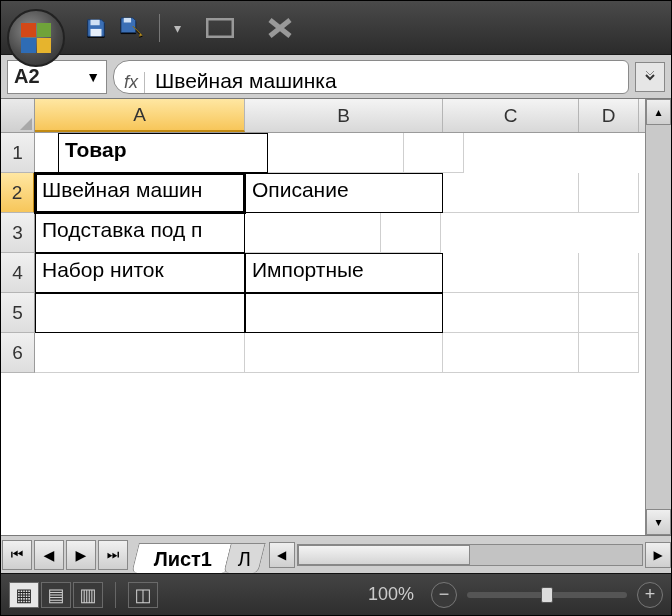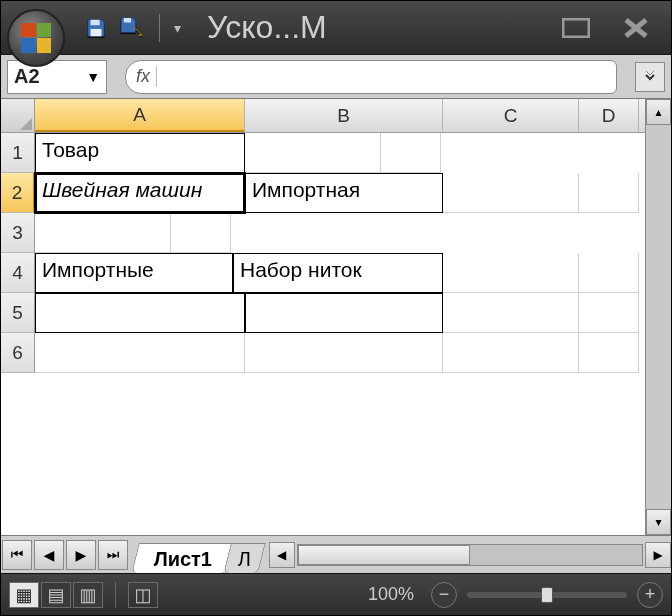--- a/index.html
+++ b/index.html
@@ -126,34 +126,34 @@
   }
   .help { color:#3b78c4; }
   
   .formula-row {
     height:44px;
     background:#cfcfcf;
     border-bottom:1px solid #7a7a7a;
     display:flex;
     align-items:center;
     padding:4px 6px;
-    gap:18px;
+    gap:6px;
   }
   .name-box {
     width:100px;height:34px;
     background:#fff;
     border:1px solid #8a8a8a;
     display:flex;align-items:center;justify-content:space-between;
     padding:0 6px;font-size:20px;font-weight:bold;color:#222;
   }
   .name-box .dd { font-size:14px;color:#000; }
   .fx-box {
     flex:1;height:34px;background:#fff;border:1px solid #8a8a8a;
     border-radius:16px 6px 6px 16px;
-    display:flex;align-items:center;padding:0 10px;gap:10px;
+    display:flex;align-items:flex-end;padding:0 10px;gap:10px;
     font-size:21px;
   }
   .fx-label { font-style:italic;color:#555;font-size:18px;padding-right:6px;border-right:1px solid #bbb; }
   .exp-btn {
     width:30px;height:30px;background:#e6e6e6;border:1px solid #888;
     display:flex;align-items:center;justify-content:center;cursor:pointer;
   }
   
   .grid-wrap {
     flex:1;
@@ -201,28 +201,27 @@
   .cell {
     border-right:1px solid #cfcfcf;
     border-bottom:1px solid #cfcfcf;
     padding:4px 6px;
     font-size:21px;
     color:#000;
     white-space:nowrap;
     overflow:hidden;
     cursor:cell;
   }
-  .cell.bold { font-weight:normal; }
+  .cell.bold { font-weight:bold;margin-left:23px; }
   .cell.boxborder { border:1px solid #000; }
   .cell.active {
     outline:3px solid #000;
     outline-offset:-2px;
     position:relative;
     z-index:2;
-    font-style:italic;
   }
   .a { width:210px; }
   .b { width:198px; }
   .c { width:136px; }
   .d { width:60px; }
   .vscroll {
     width:26px;background:#d6d6d6;border-left:1px solid #888;
     display:flex;flex-direction:column;
   }
   .vscroll .btn {
@@ -309,21 +308,20 @@
       <div class="qat-ico">
         <svg width="24" height="22" viewBox="0 0 26 24">
             <path fill="#3b6fb5" stroke="#1b3a66" d="M1 1h13l3 3v13H1z"></path>
             <rect x="4" y="1" width="8" height="5" fill="#cfe0f4"></rect>
             <path d="M14 10l10 10-3 1 1-3z" fill="#e8b93f" stroke="#8a6a12"></path>
           </svg>
       </div>
       <div class="qat-divider"></div>
       <div class="qat-drop">▾</div>
     </div>
-    <div class="win-title">Уско...М</div>
     <div class="win-controls">
       <div class="wc">
         <svg width="28" height="20" viewBox="0 0 28 20">
             <rect x="1" y="1" width="26" height="18" fill="none" stroke="#999" stroke-width="3"></rect>
           </svg>
       </div>
       <div class="wc">
         <svg width="24" height="20" viewBox="0 0 24 20">
             <path d="M2 2L22 18M22 2L2 18" stroke="#999" stroke-width="5"></path>
           </svg>
@@ -332,20 +330,21 @@
   </div>
 
 
   <div class="formula-row">
     <div class="name-box">
       <span>A2</span>
       <span class="dd">▼</span>
     </div>
     <div class="fx-box">
       <span class="fx-label">fx</span>
+      <span>Швейная машинка</span>
     </div>
     <div class="exp-btn">
       <svg width="14" height="14" viewBox="0 0 14 14">
           <path d="M3 5l4 4 4-4" stroke="#333" fill="none" stroke-width="2"></path>
           <path d="M3 1l4 4 4-4" stroke="#888" fill="none" stroke-width="1"></path>
         </svg>
     </div>
   </div>
 
   <div class="grid-wrap">
@@ -364,33 +363,34 @@
       <div class="rows">
         <div class="row">
           <div class="row-h">1</div>
           <div class="cell a bold boxborder">Товар</div>
           <div class="cell c"></div>
           <div class="cell d"></div>
         </div>
         <div class="row">
           <div class="row-h sel">2</div>
           <div class="cell a boxborder active">Швейная машин</div>
-          <div class="cell b boxborder">Импортная</div>
+          <div class="cell b boxborder">Описание</div>
           <div class="cell c"></div>
           <div class="cell d"></div>
         </div>
         <div class="row">
           <div class="row-h">3</div>
+          <div class="cell a boxborder">Подставка под п</div>
           <div class="cell c"></div>
           <div class="cell d"></div>
         </div>
         <div class="row">
           <div class="row-h">4</div>
+          <div class="cell a boxborder">Набор ниток</div>
           <div class="cell b boxborder">Импортные</div>
-          <div class="cell a boxborder">Набор ниток</div>
           <div class="cell c"></div>
           <div class="cell d"></div>
         </div>
         <div class="row">
           <div class="row-h">5</div>
           <div class="cell a boxborder"></div>
           <div class="cell b boxborder"></div>
           <div class="cell c"></div>
           <div class="cell d"></div>
         </div>

